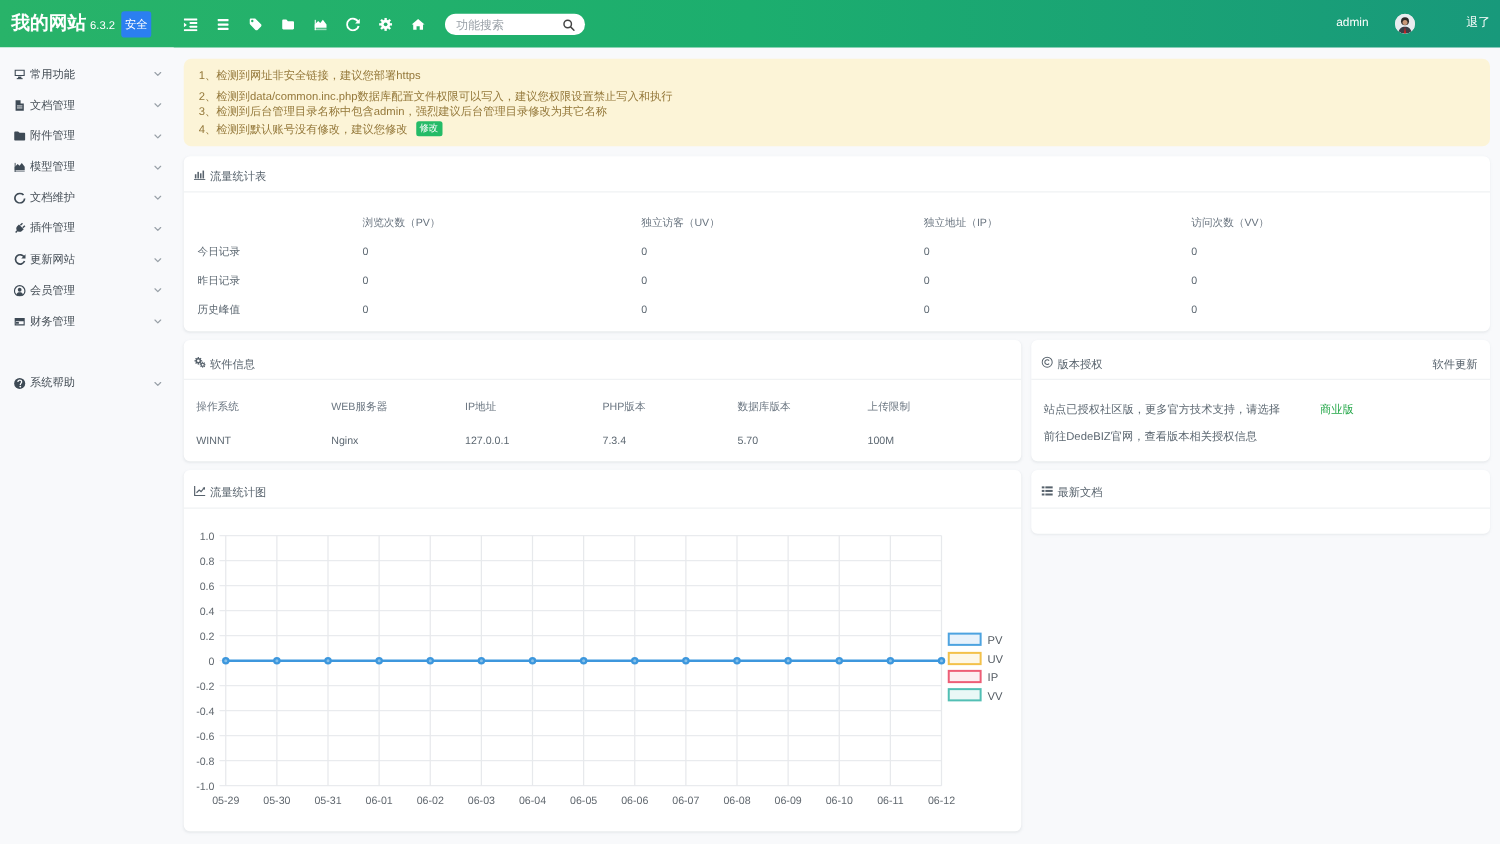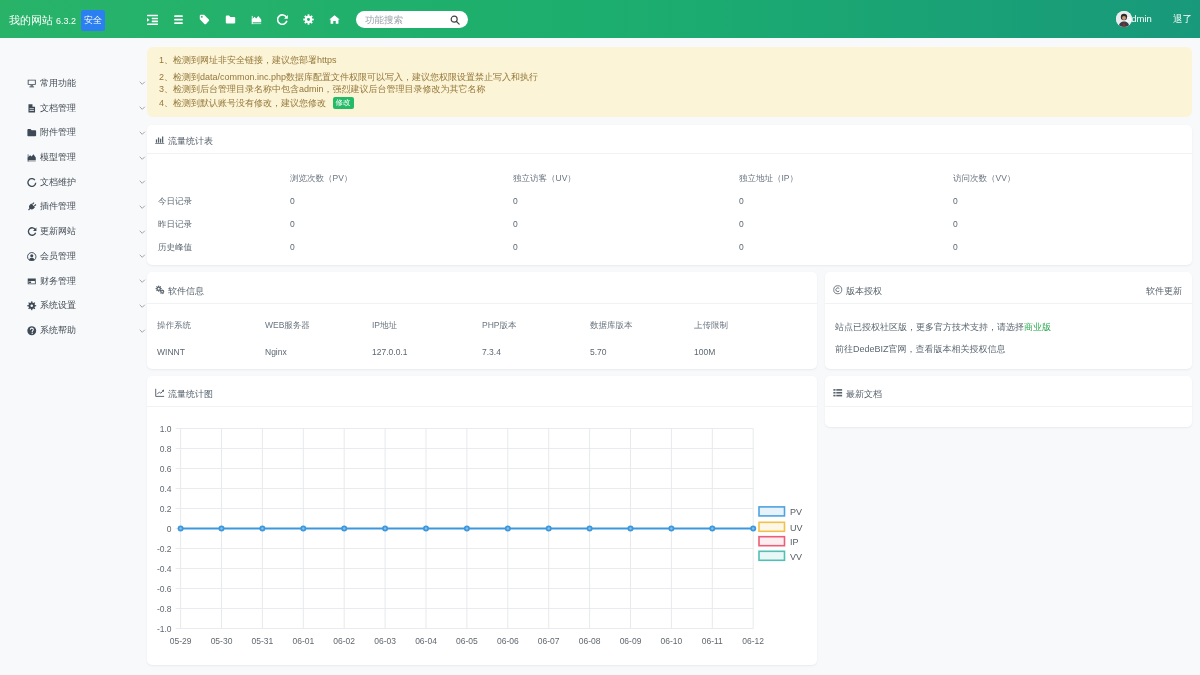--- a/index.html
+++ b/index.html
@@ -4,38 +4,38 @@
 <title>我的网站</title>
 <style>
 * { margin:0; padding:0; box-sizing:border-box; }
 html,body { width:1200px; height:675px; overflow:hidden; }
 body { font-family:"Liberation Sans", sans-serif; background:#f8f9fb; position:relative; }
 
 
 #topbar { position:absolute; left:0; top:0; width:1200px; height:38px;
   background:linear-gradient(90deg,#28b369 0%,#1cae6e 50%,#18997b 100%); }
 #brand { position:absolute; left:9px; top:0; height:38px; line-height:38px; color:#fff; }
-#brand .name { font-size:11px; font-weight:normal; }
+#brand .name { font-size:15px; font-weight:bold; }
 #brand .ver { font-size:9px; margin-left:3px; }
 .badge-safe { display:inline-block; background:#2b7ff0; color:#fff; font-size:9px;
   line-height:9px; padding:6px 3px; border-radius:2.5px; margin-left:5px; position:relative; top:-1px; }
 .tico { position:absolute; top:13.5px; width:11px; height:11px; color:#fff; }
 .tico svg { display:block; width:11px; height:11px; }
 #searchbox { position:absolute; left:356px; top:10.5px; width:112px; height:17px;
   background:#fff; border-radius:9px; }
 #searchbox .ph { position:absolute; left:9px; top:3.5px; font-size:9.5px; color:#9aa1a8; }
 #searchbox svg { position:absolute; right:8px; top:4px; width:10px; height:10px; color:#444; }
 #avatar { position:absolute; left:1116px; top:11px; width:16px; height:16px; border-radius:50%;
   background:#e9eef2; overflow:hidden; }
-#uname { position:absolute; left:1126px; top:0; height:38px; line-height:38px; color:#fff; font-size:9.5px; }
+#uname { position:absolute; left:1069px; top:0; height:38px; line-height:38px; color:#fff; font-size:9.5px; }
 #logout { position:absolute; left:1173px; top:0; height:38px; line-height:38px; color:#fff; font-size:9.5px; }
 
 
 #sidebar { position:absolute; left:0; top:38px; width:139px; height:637px; background:#f8f9fb; }
-.mitem { position:absolute; left:16px; width:139px; height:25px;margin-top:24px; }
+.mitem { position:absolute; left:0; width:139px; height:25px; }
 .mitem .mico { position:absolute; left:11px; top:8px; width:9.5px; height:9.5px; color:#3e4a55; }
 .mitem .mico svg { display:block; width:9.5px; height:9.5px; }
 .mitem .mtxt { position:absolute; left:24px; top:0; line-height:25px; font-size:9px; color:#454e56; }
 .mitem .chev { position:absolute; left:123px; top:9.5px; width:6.5px; height:6.5px; color:#99a1a8; }
 .mitem .chev svg { display:block; width:6.5px; height:6.5px; }
 
 
 .card { position:absolute; background:#fff; border-radius:5px; box-shadow:0 1px 2px rgba(160,170,180,0.18); }
 .chead { position:absolute; left:0; top:0; right:0; height:29px; border-bottom:1px solid #f0f2f4;
   font-size:9px; color:#57626c; }
@@ -70,21 +70,21 @@
 .tval { color:#5d6872; }
 
 
 #card-soft { left:147px; top:272px; width:670px; height:97px; }
 #card-soft .trow span { white-space:nowrap; }
 .s0{left:10px;text-align:center;} .s1{left:118px;} .s2{left:225px;} .s3{left:335px;} .s4{left:443px;} .s5{left:547px;}
 
 
 #card-lic { left:825px; top:272px; width:367px; height:97px; }
 #card-lic .line { position:absolute; left:10px; font-size:9px; line-height:10px; color:#5d6872; white-space:nowrap; }
-.green-link { color:#28a94c; }
+.green-link { color:#28a94c;margin-left:32px; }
 
 
 #card-chart { left:147px; top:376px; width:670px; height:289px; }
 #chartsvg { position:absolute; left:0; top:30px; }
 
 
 #card-docs { left:825px; top:376px; width:367px; height:51px; }
 </style>
 </head>
 <body>
@@ -314,40 +314,20 @@
   <div class="mitem" style="top:206.7px">
     <span class="mico">
         <svg viewBox="0 0 12 13">
           <g fill="currentColor">
             <path d="M0.5 2 h11 v8 h-11 z M1.7 5.5 v3.3 h8.6 V5.5 Z" fill-rule="evenodd"></path>
             <rect x="1.7" y="6.2" width="3.4" height="2"></rect>
           </g>
         </svg>
       </span>
     <span class="mtxt">财务管理</span>
-    <span class="chev">
-        <svg viewBox="0 0 8 8">
-          <path d="M1.2 2.5 L4 5.3 L6.8 2.5" fill="none" stroke="currentColor" stroke-width="1.2" stroke-linecap="round" stroke-linejoin="round"></path>
-        </svg>
-      </span>
-  </div>
-  <div class="mitem" style="top:231.4px">
-    <span class="mico">
-        <svg viewBox="0 0 12 12">
-          <g fill="currentColor">
-            <path fill-rule="evenodd" d="M6 2 a4 4 0 1 0 0 8 a4 4 0 0 0 0 -8 M6 4.5 a1.5 1.5 0 1 1 0 3 a1.5 1.5 0 0 1 0 -3"></path>
-            <rect x="5.2" y="0.4" width="1.6" height="11.2"></rect>
-            <rect x="0.4" y="5.2" width="11.2" height="1.6"></rect>
-            <rect x="5.2" y="0.4" width="1.6" height="11.2" transform="rotate(45 6 6)"></rect>
-            <rect x="5.2" y="0.4" width="1.6" height="11.2" transform="rotate(-45 6 6)"></rect>
-            <circle cx="6" cy="6" r="1.6" fill="#f8f9fb"></circle>
-          </g>
-        </svg>
-      </span>
-    <span class="mtxt">系统设置</span>
     <span class="chev">
         <svg viewBox="0 0 8 8">
           <path d="M1.2 2.5 L4 5.3 L6.8 2.5" fill="none" stroke="currentColor" stroke-width="1.2" stroke-linecap="round" stroke-linejoin="round"></path>
         </svg>
       </span>
   </div>
   <div class="mitem" style="top:256.2px">
     <span class="mico">
         <svg viewBox="0 0 12 12">
           <g>

